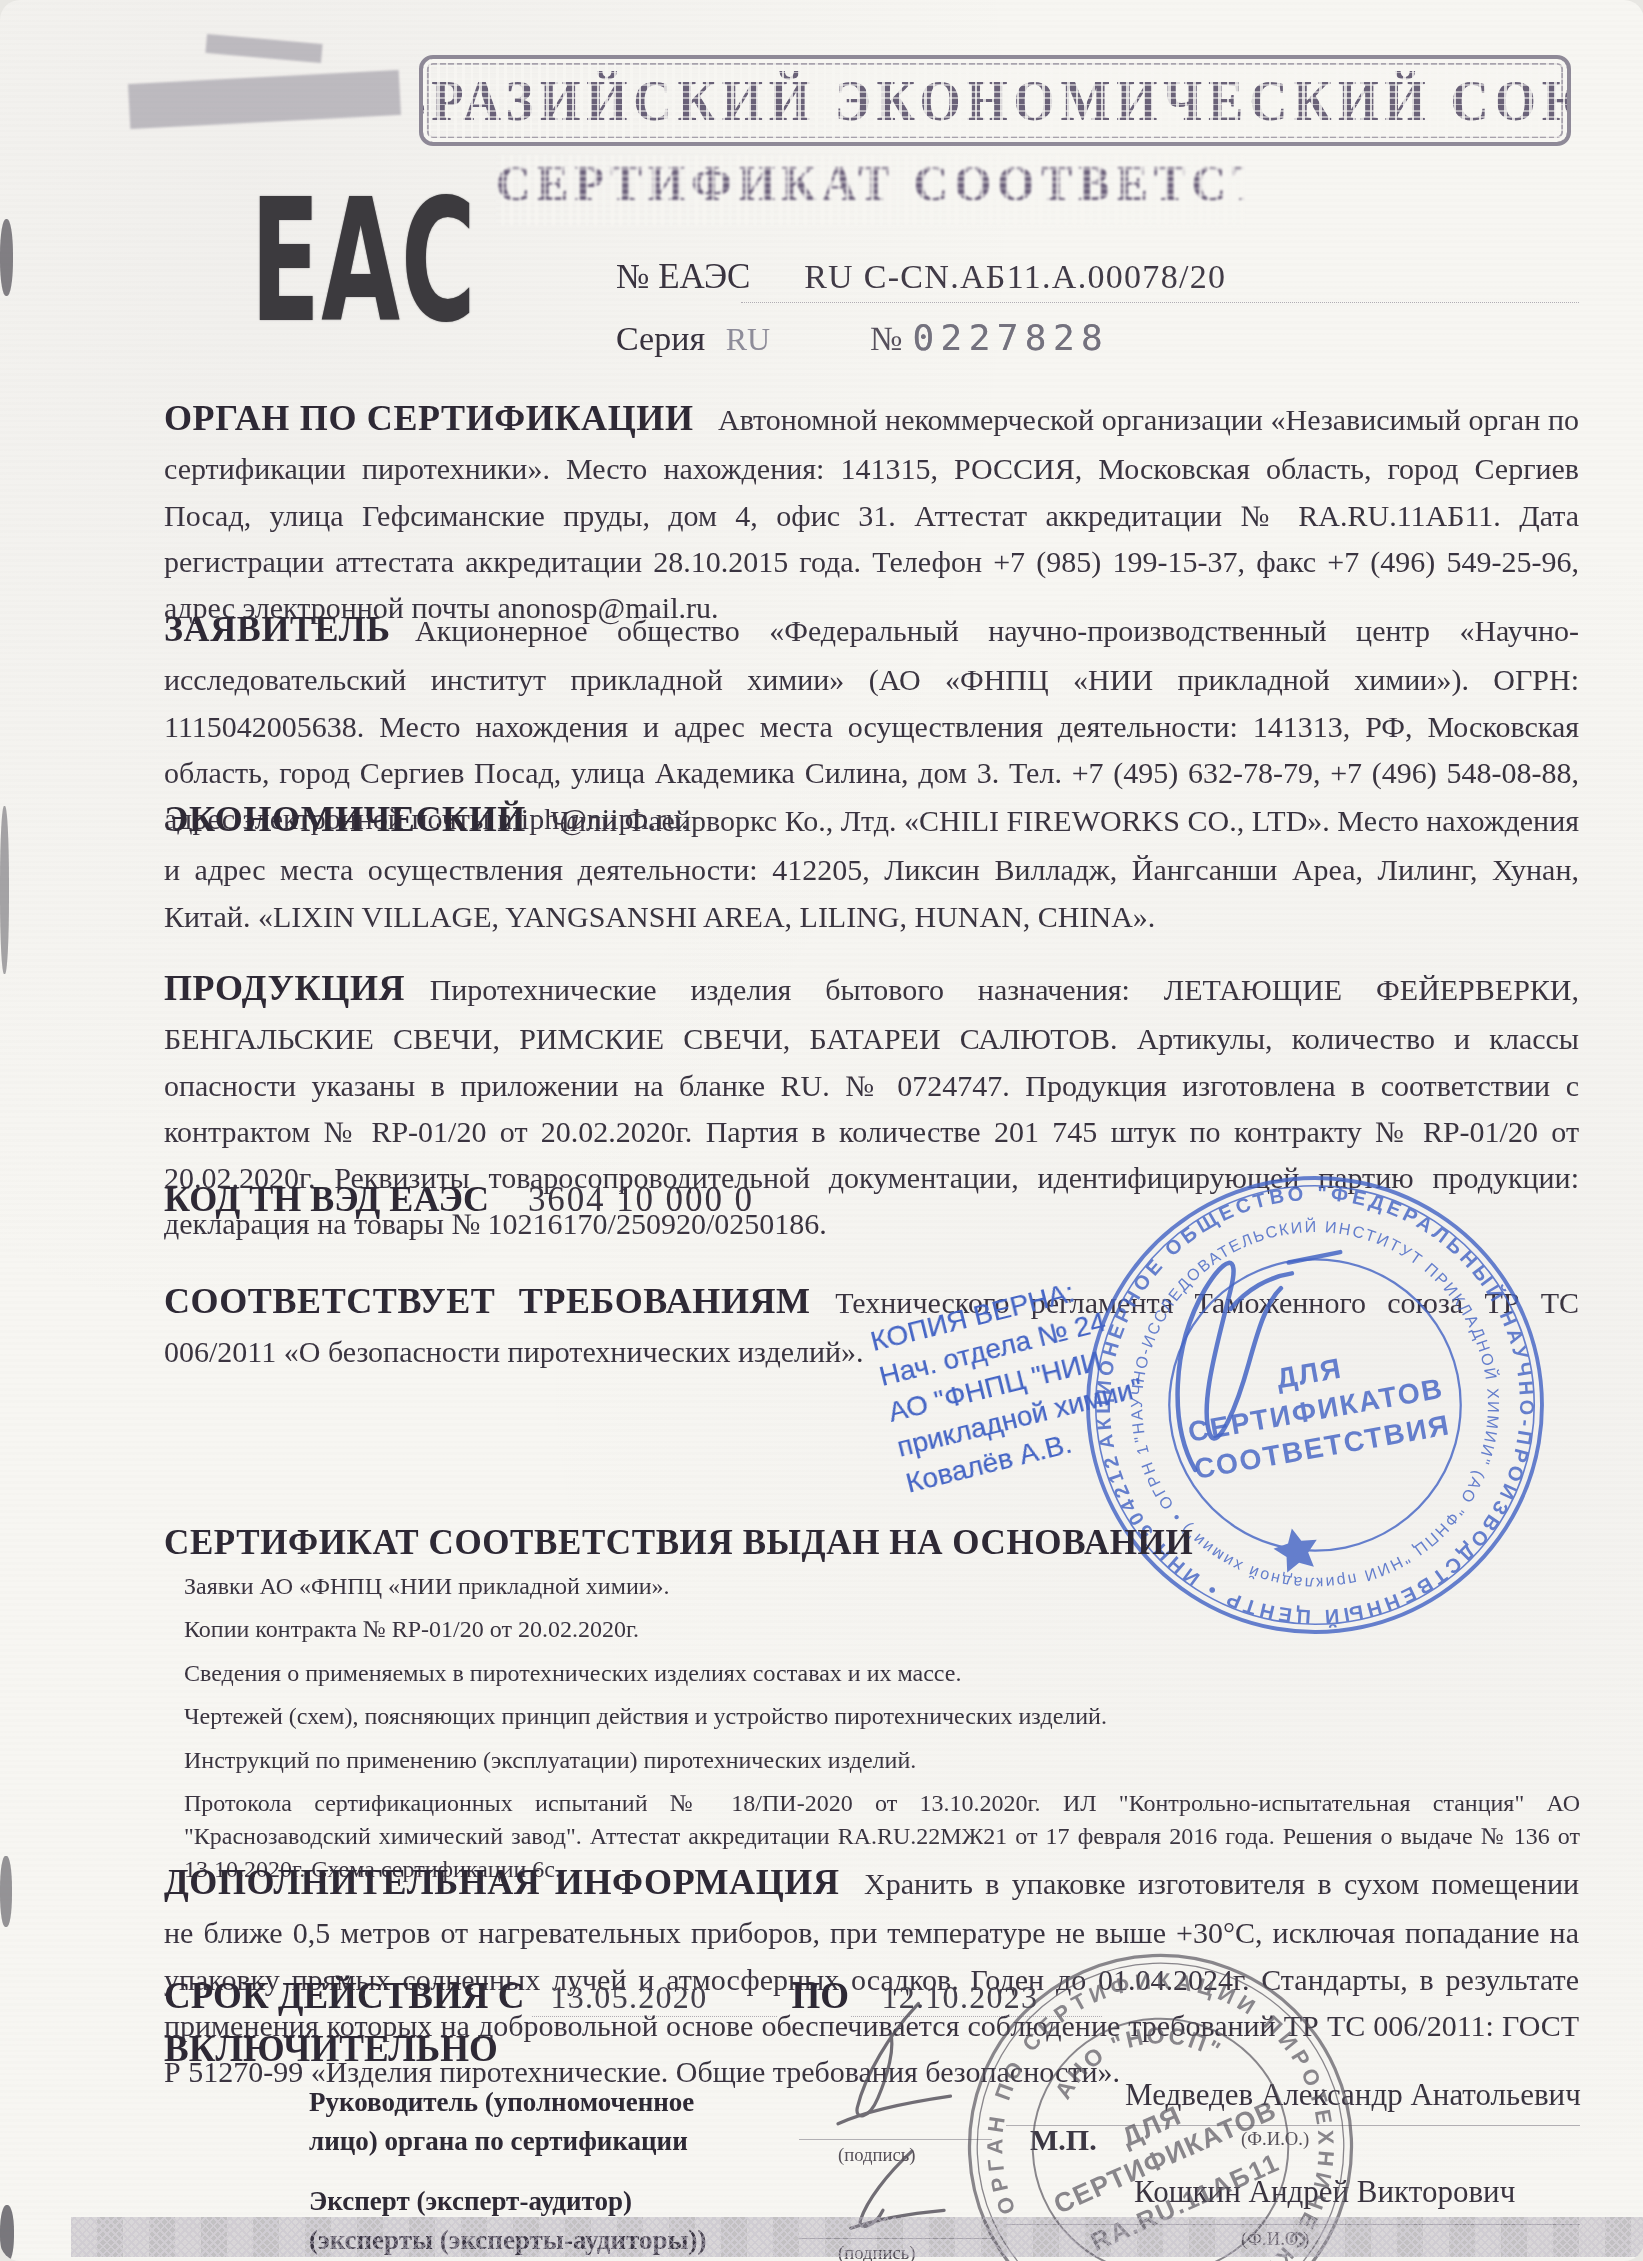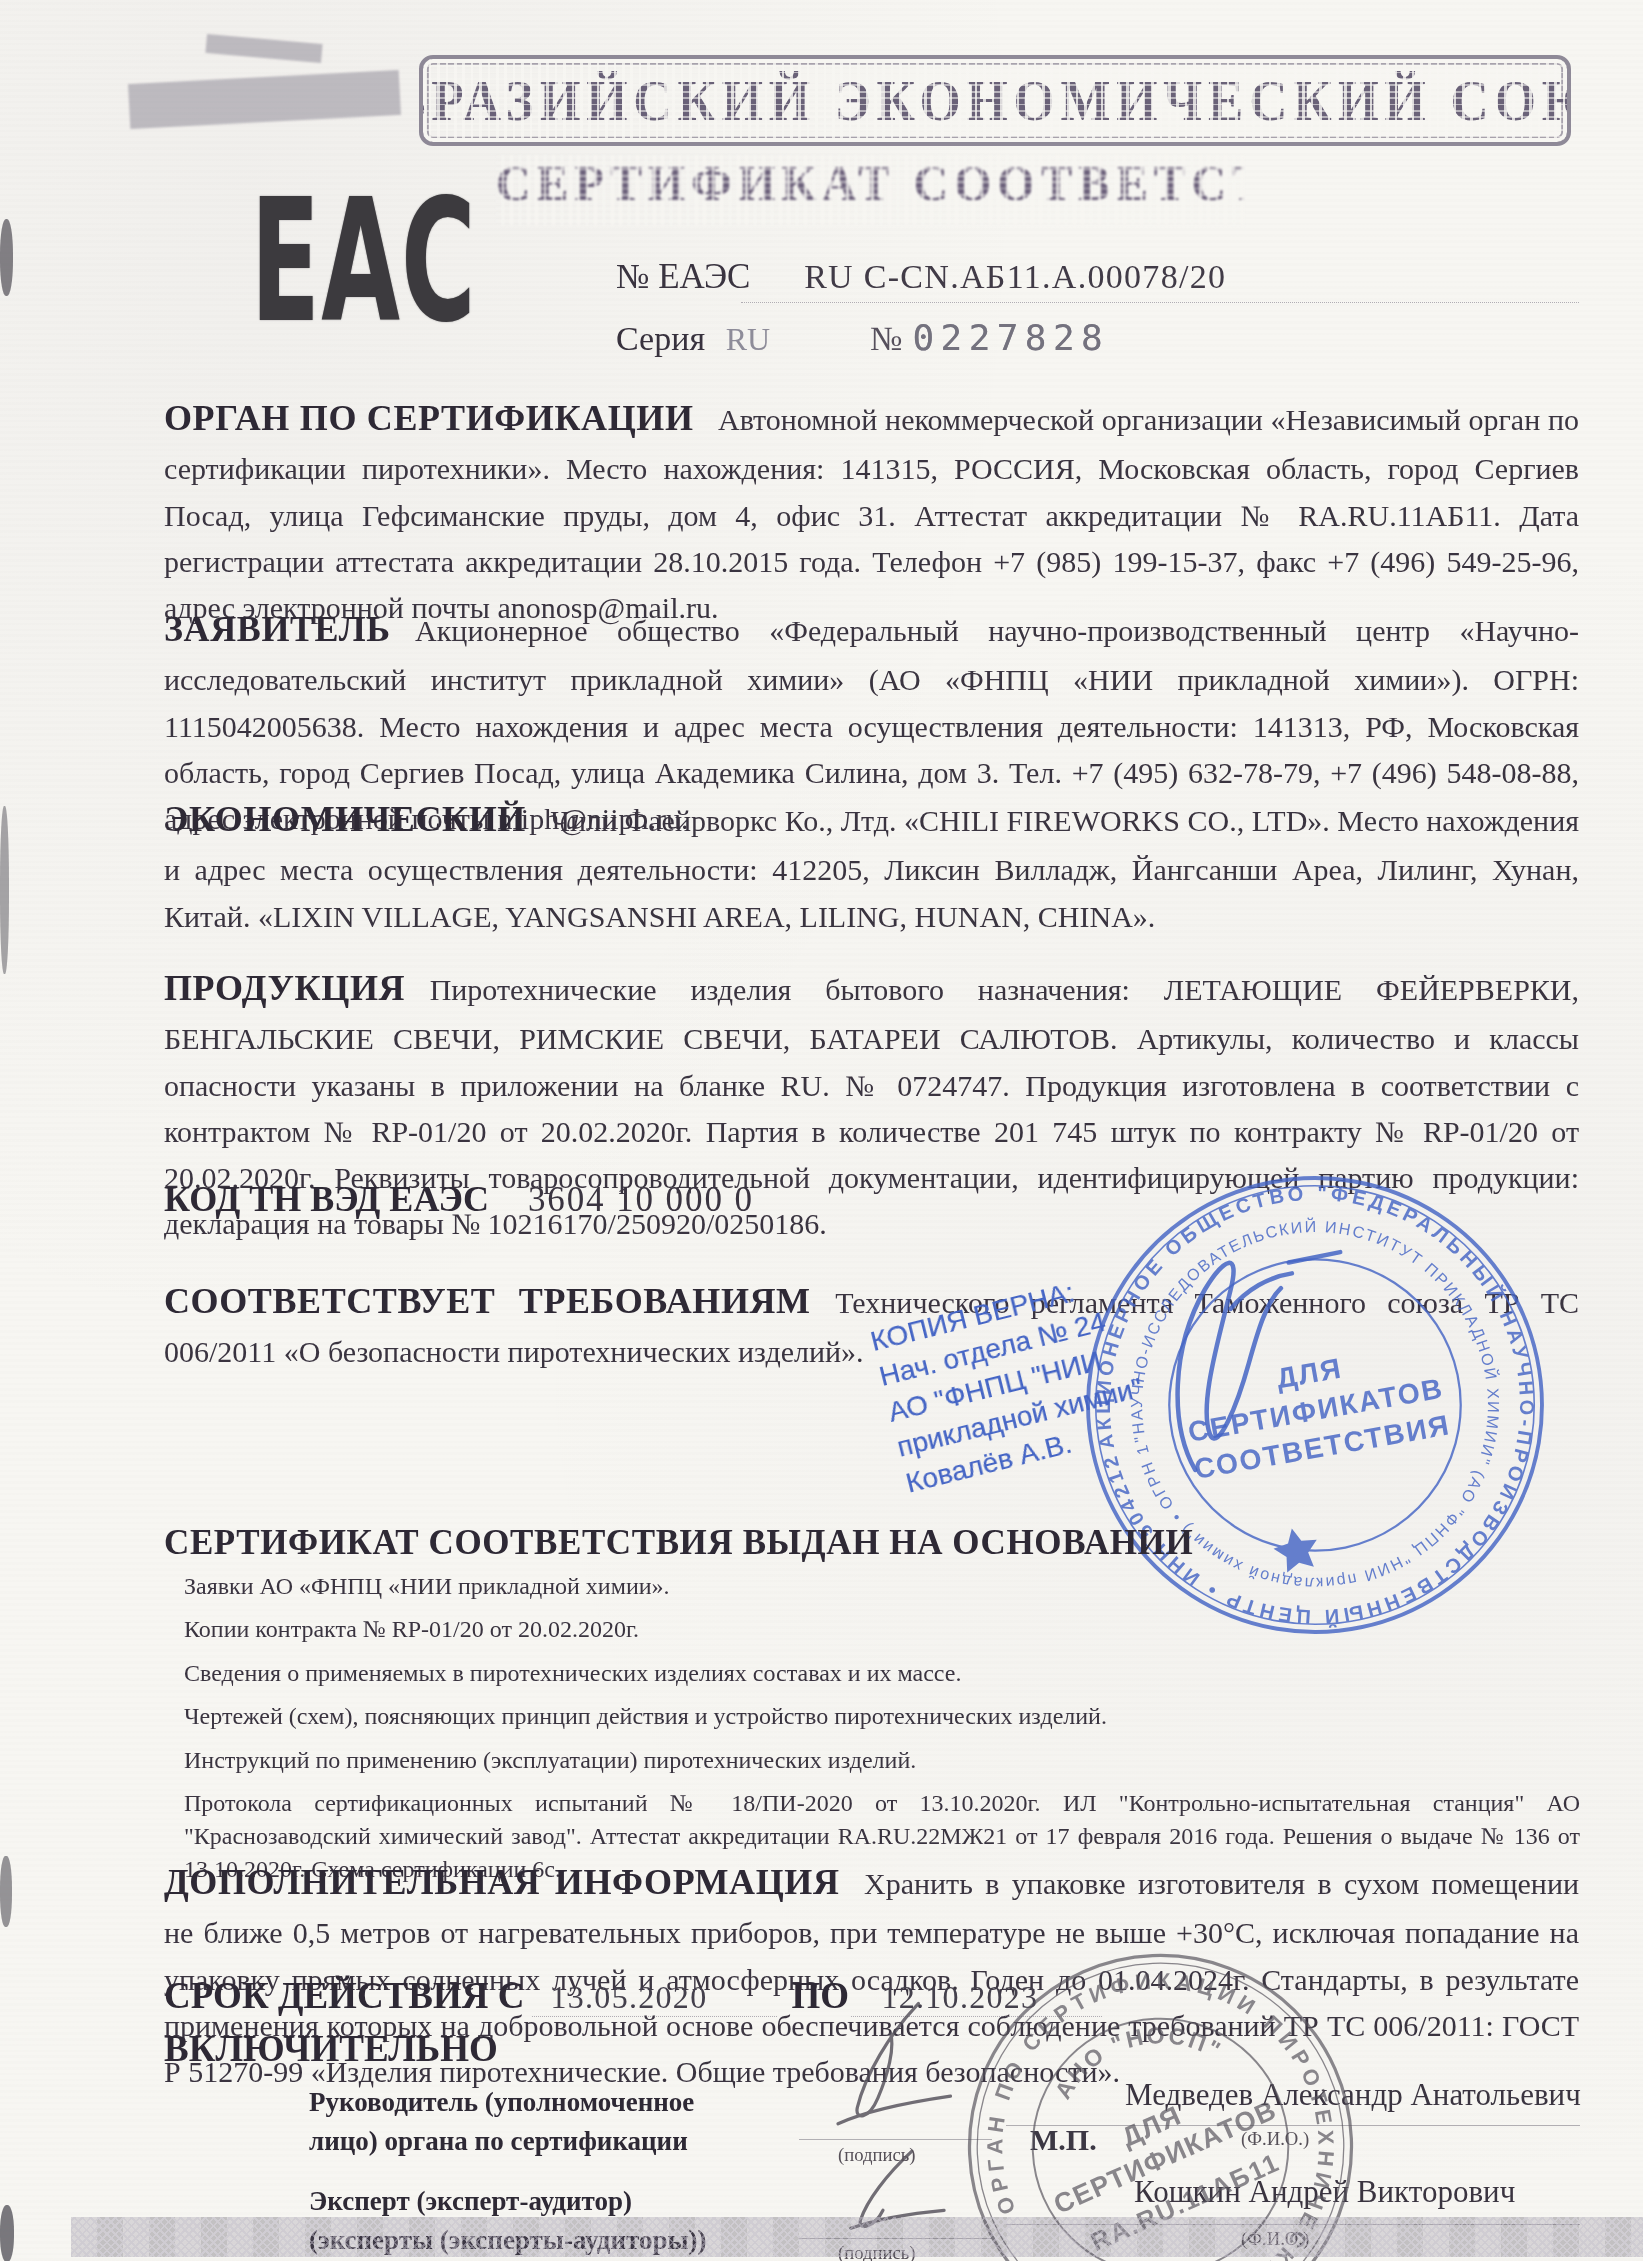--- a/index.html
+++ b/index.html
@@ -6,20 +6,21 @@
   body{background:#e8e7e3;}
   .page{
     position:relative; width:1644px; height:2261px; overflow:hidden;
     background:#f7f6f2;
     background-image:
       radial-gradient(ellipse at 15% 8%, rgba(120,110,130,.05), transparent 40%),
       radial-gradient(ellipse at 85% 60%, rgba(120,110,130,.04), transparent 45%),
       repeating-linear-gradient(0deg, rgba(0,0,0,.008) 0 2.6px, transparent 2.6px 5.8px);
     font-family:"Liberation Serif","DejaVu Serif",serif;
     color:#38323e;
+    border-radius:20px;
   }
   .abs{position:absolute;}
   
   .banner{
     left:419px; top:55px; width:1144px; height:83px;
     border:4.5px solid rgba(103,95,117,.72); border-radius:14px;
     box-shadow: inset 0 0 0 3.9px #f7f6f2, inset 0 0 0 5.8px rgba(103,95,117,.55);
     display:flex; align-items:center; justify-content:center;
     filter:blur(0.7px); overflow:hidden;
   }

